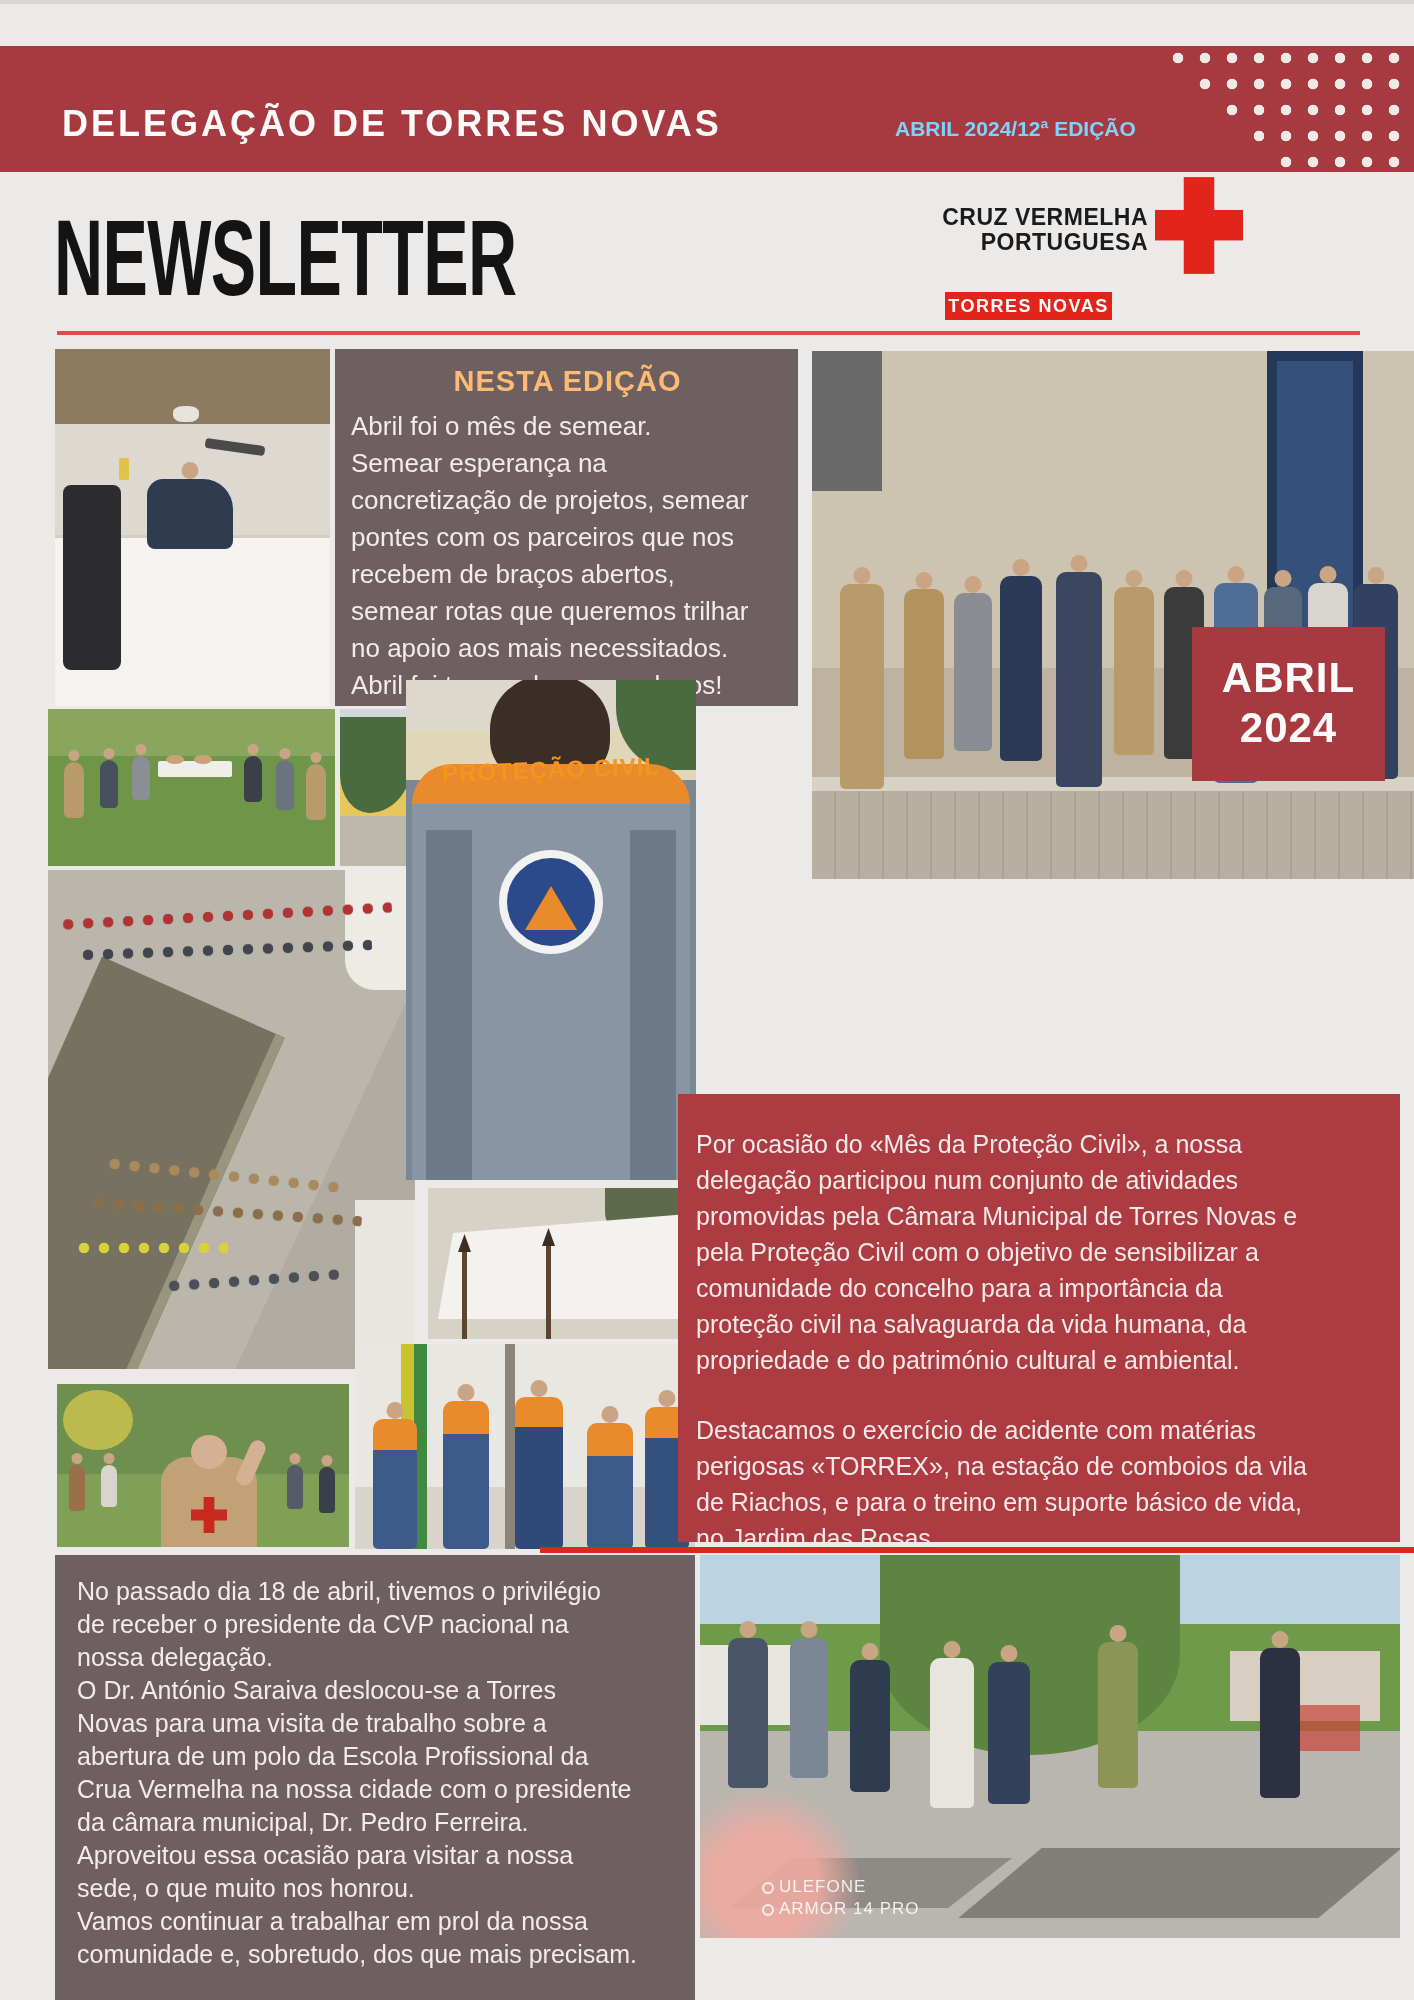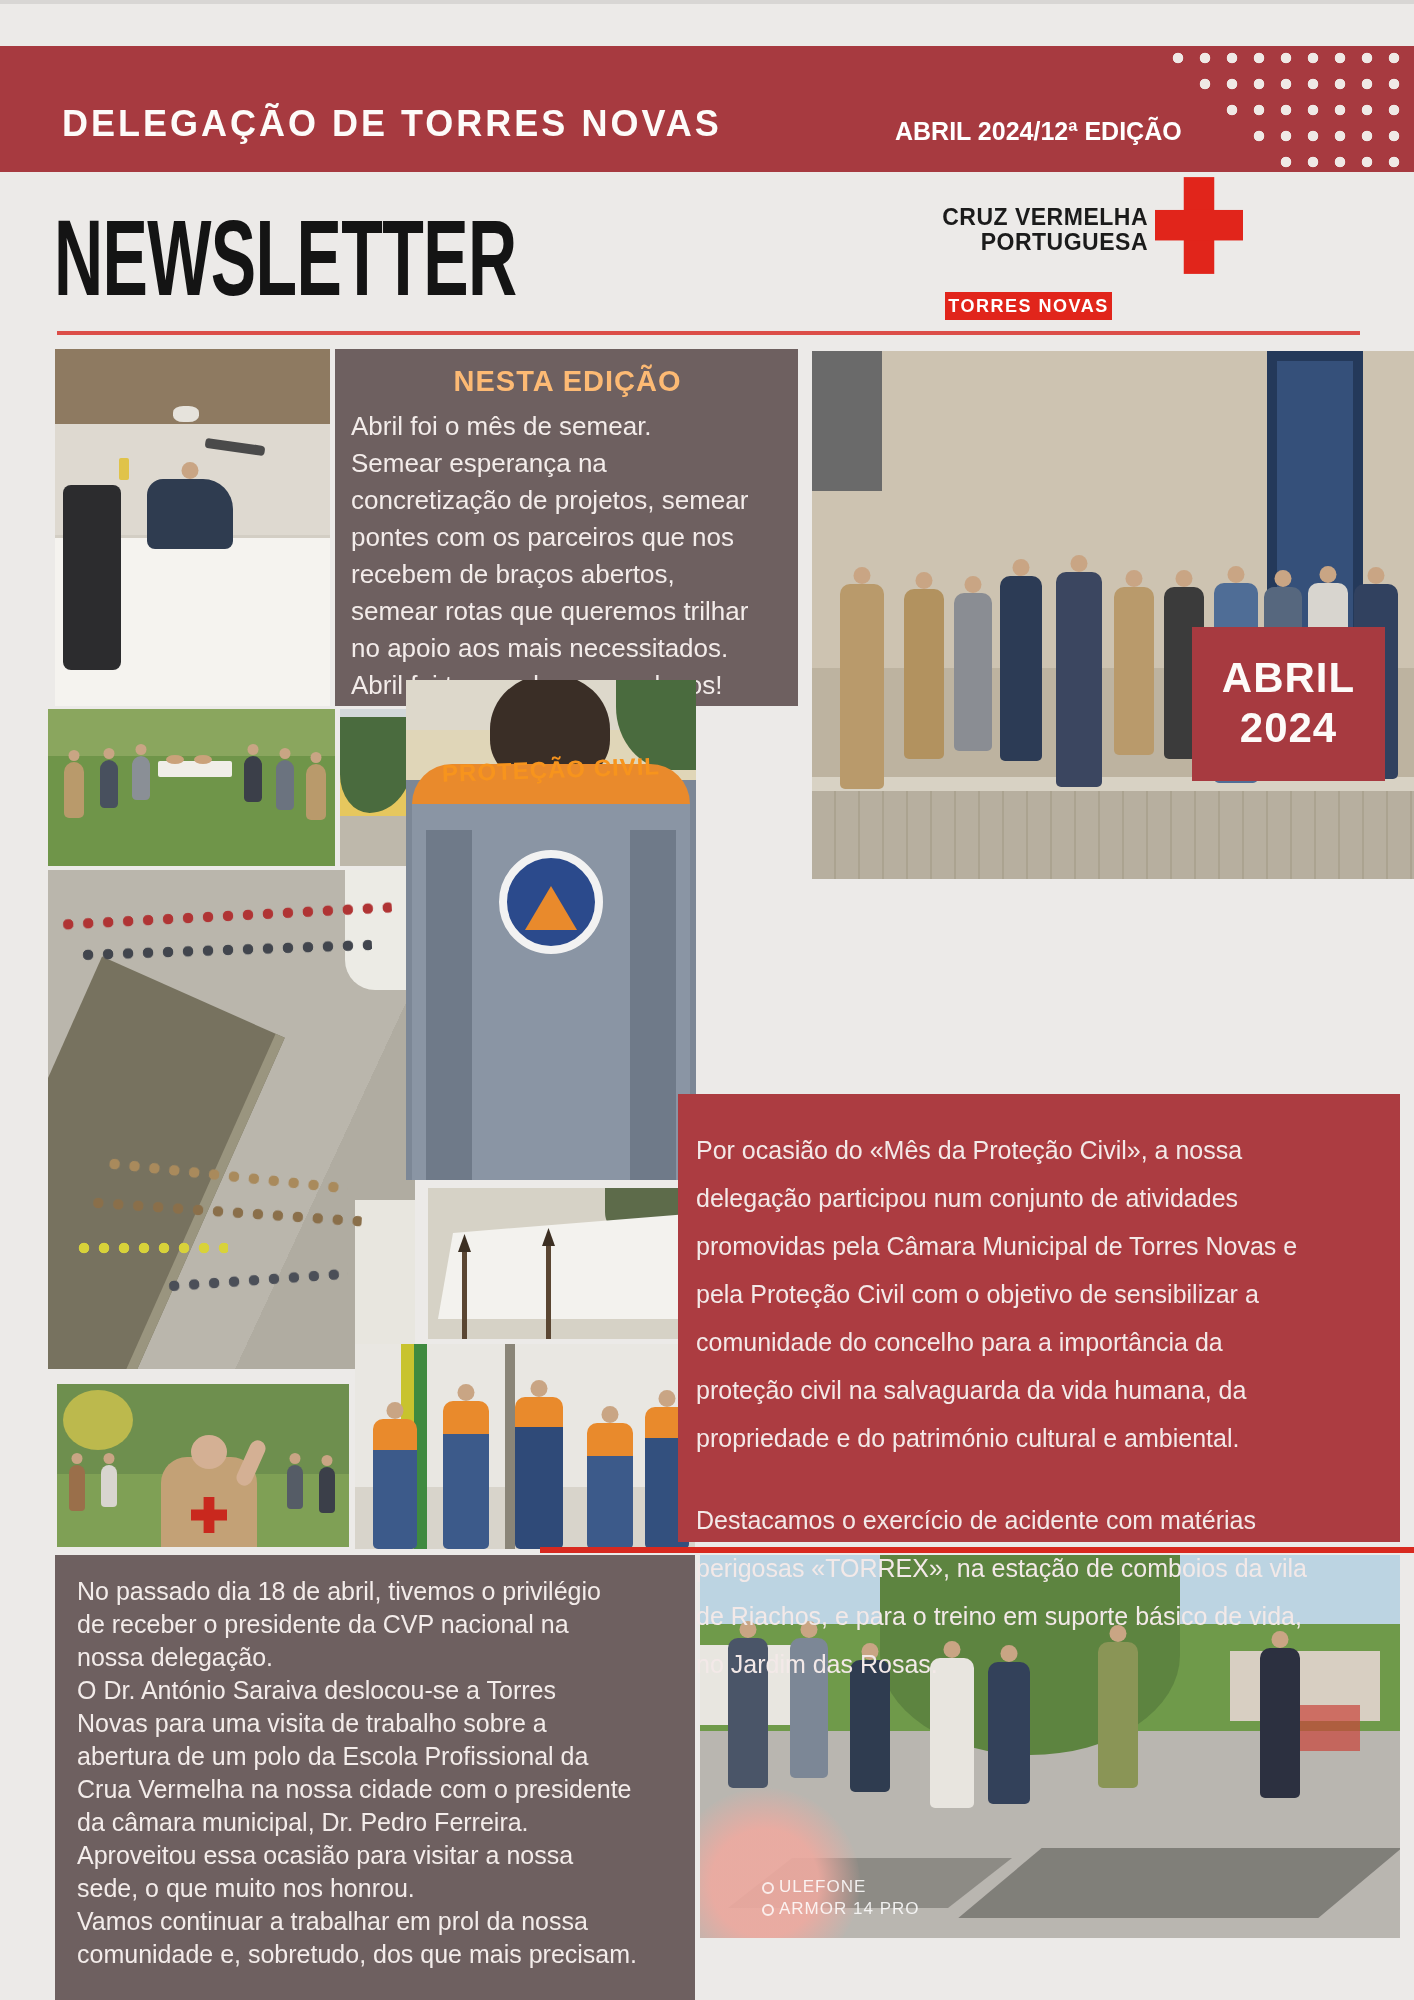--- a/index.html
+++ b/index.html
@@ -12,22 +12,22 @@
   
   .banner {
     position:absolute; left:0; top:42px; width:1414px; height:126px;
     background:#a73a40;
   }
   .banner-title {
     position:absolute; left:62px; top:57px; color:#fdfbf9;
     font-size:36px; font-weight:bold; letter-spacing:3px; white-space:nowrap;
   }
   .banner-edition {
-    position:absolute; left:895px; top:71px; color:#ffffff;
-    font-size:25px; font-weight:bold; white-space:nowrap;
+    position:absolute; left:895px; top:71px; color:#7dd3fc;
+    font-size:21px; font-weight:bold; white-space:nowrap;
   }
   .dots { position:absolute; right:6px; top:4px; width:240px; height:118px; }
   .dot-row {
     position:absolute; right:0; height:12px;
     background-image:radial-gradient(circle 5px at 6px 6px, #efe9e6 5px, transparent 5.6px);
     background-size:27px 12px;
   }
   
   .logo-text {
     position:absolute; right:266px; top:201px; text-align:right;
@@ -69,21 +69,21 @@
   .abril-badge {
     position:absolute; left:1192px; top:623px; width:193px; height:154px;
     background:#a73a40; color:#fdfbf9; z-index:6;
     font-size:42px; font-weight:bold; text-align:center; line-height:50px;
     padding-top:26px; letter-spacing:1px;
   }
   .red-box {
     position:absolute; left:678px; top:1090px; width:722px; height:448px;
     background:#ac3c41; color:#f3e9e8; z-index:5; padding:32px 18px 0 18px;
   }
-  .red-box p { font-size:25px; line-height:48px; white-space:pre-line; }
+  .red-box p { font-size:25px; line-height:36px; white-space:pre-line; }
   .red-box p + p { margin-top:34px; }
   .rule-bottom { position:absolute; left:540px; top:1543px; width:874px; height:6px; background:#d8291f; z-index:6; }
   .visita-box {
     position:absolute; left:55px; top:1551px; width:640px; height:449px;
     background:#6e6060; color:#f3ecea; padding:20px 0 0 22px; z-index:5;
   }
   .visita-body { font-size:25px; line-height:33px; white-space:pre-line; }
   
   .vest-text {
     position:absolute; left:0; top:76px; width:100%; text-align:center;

